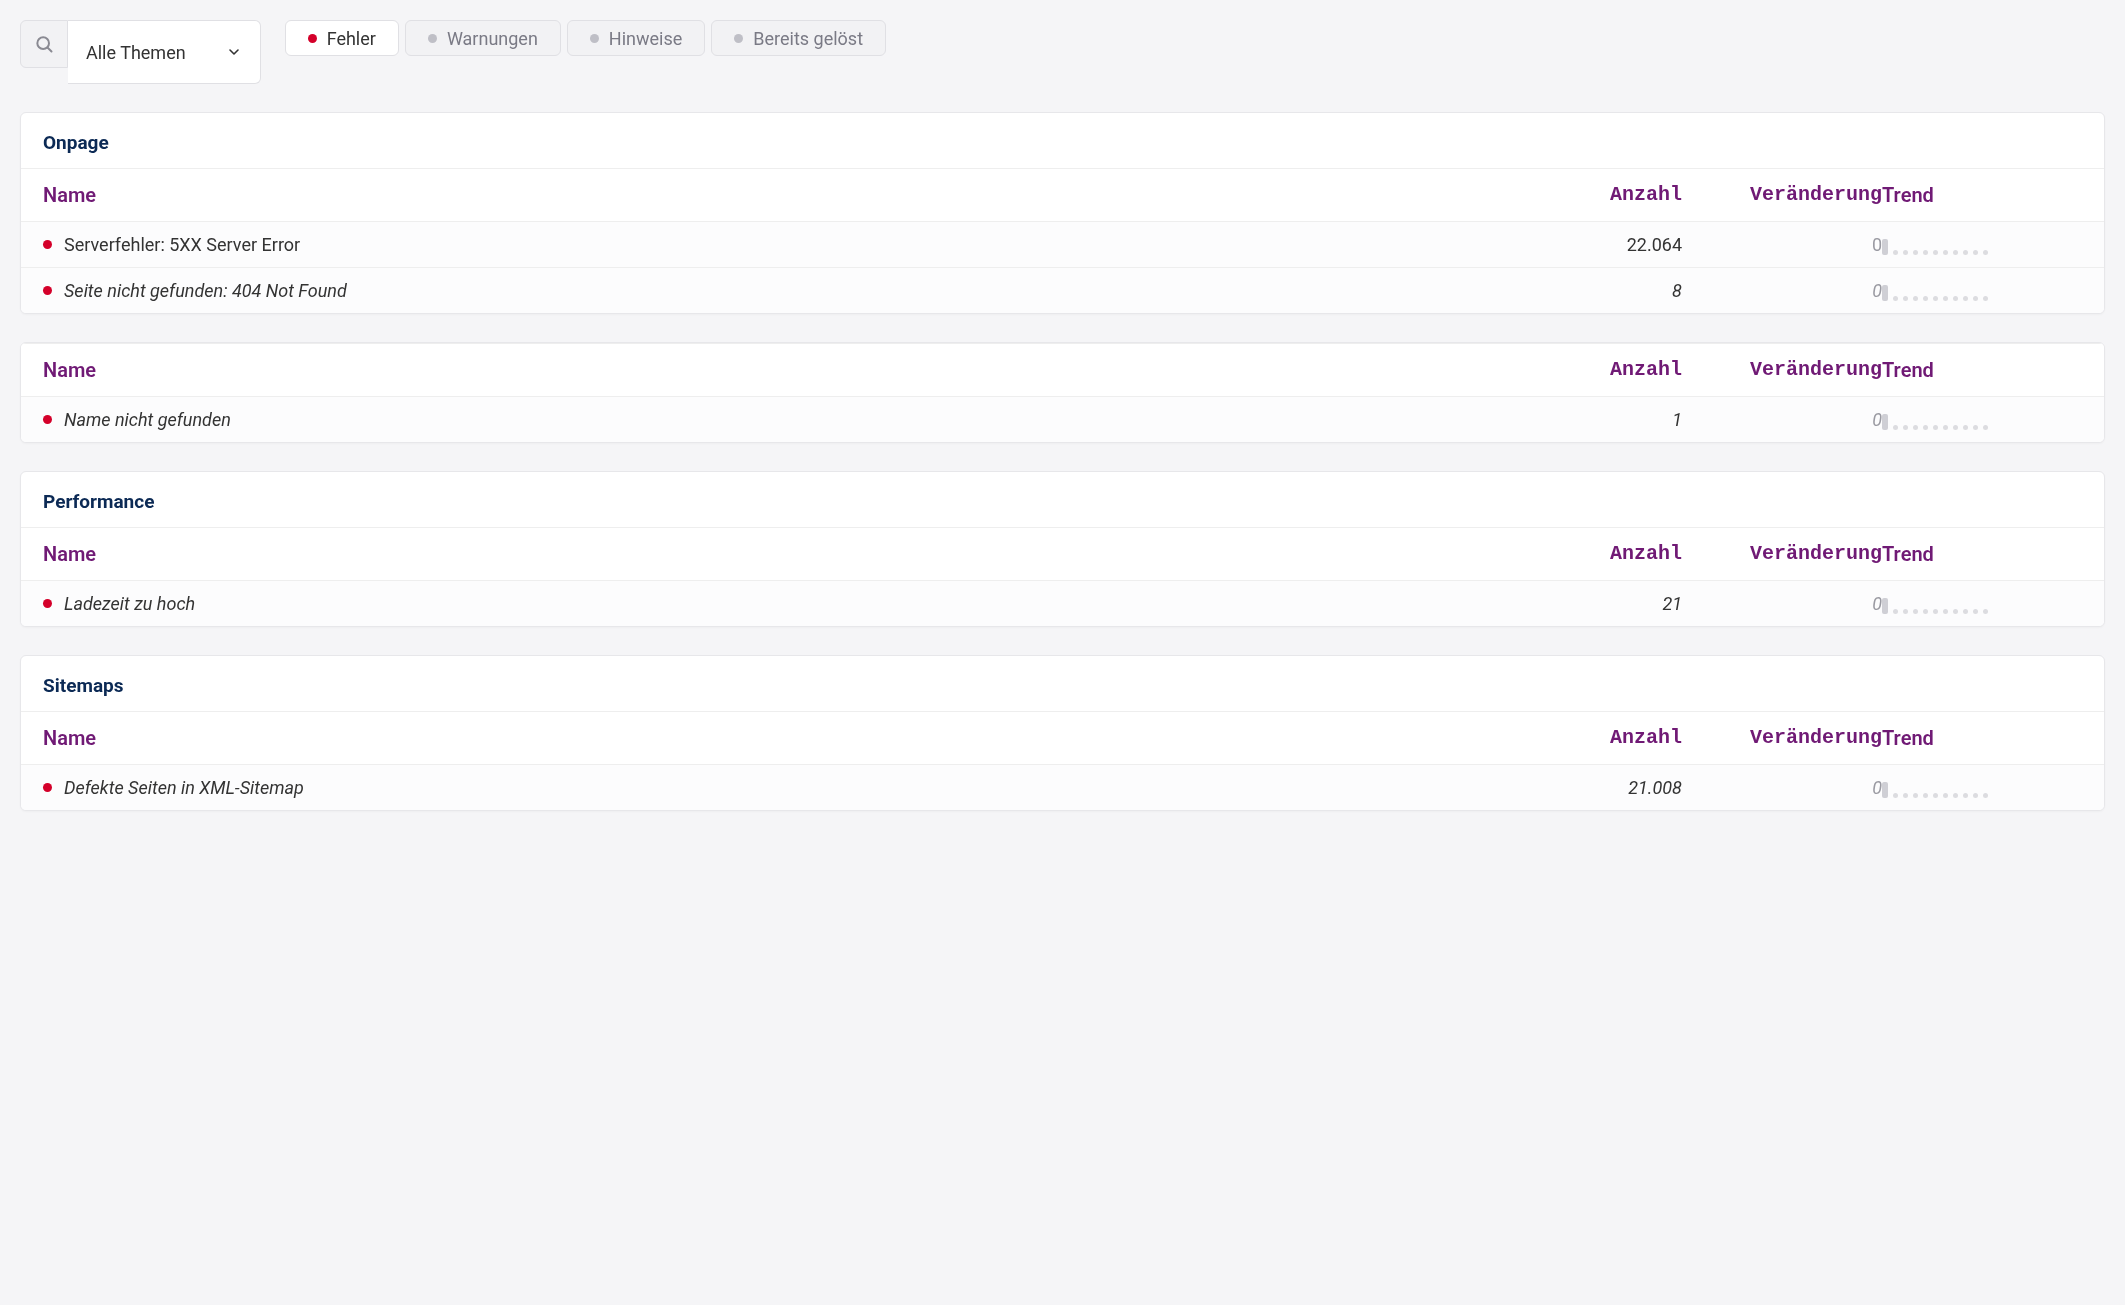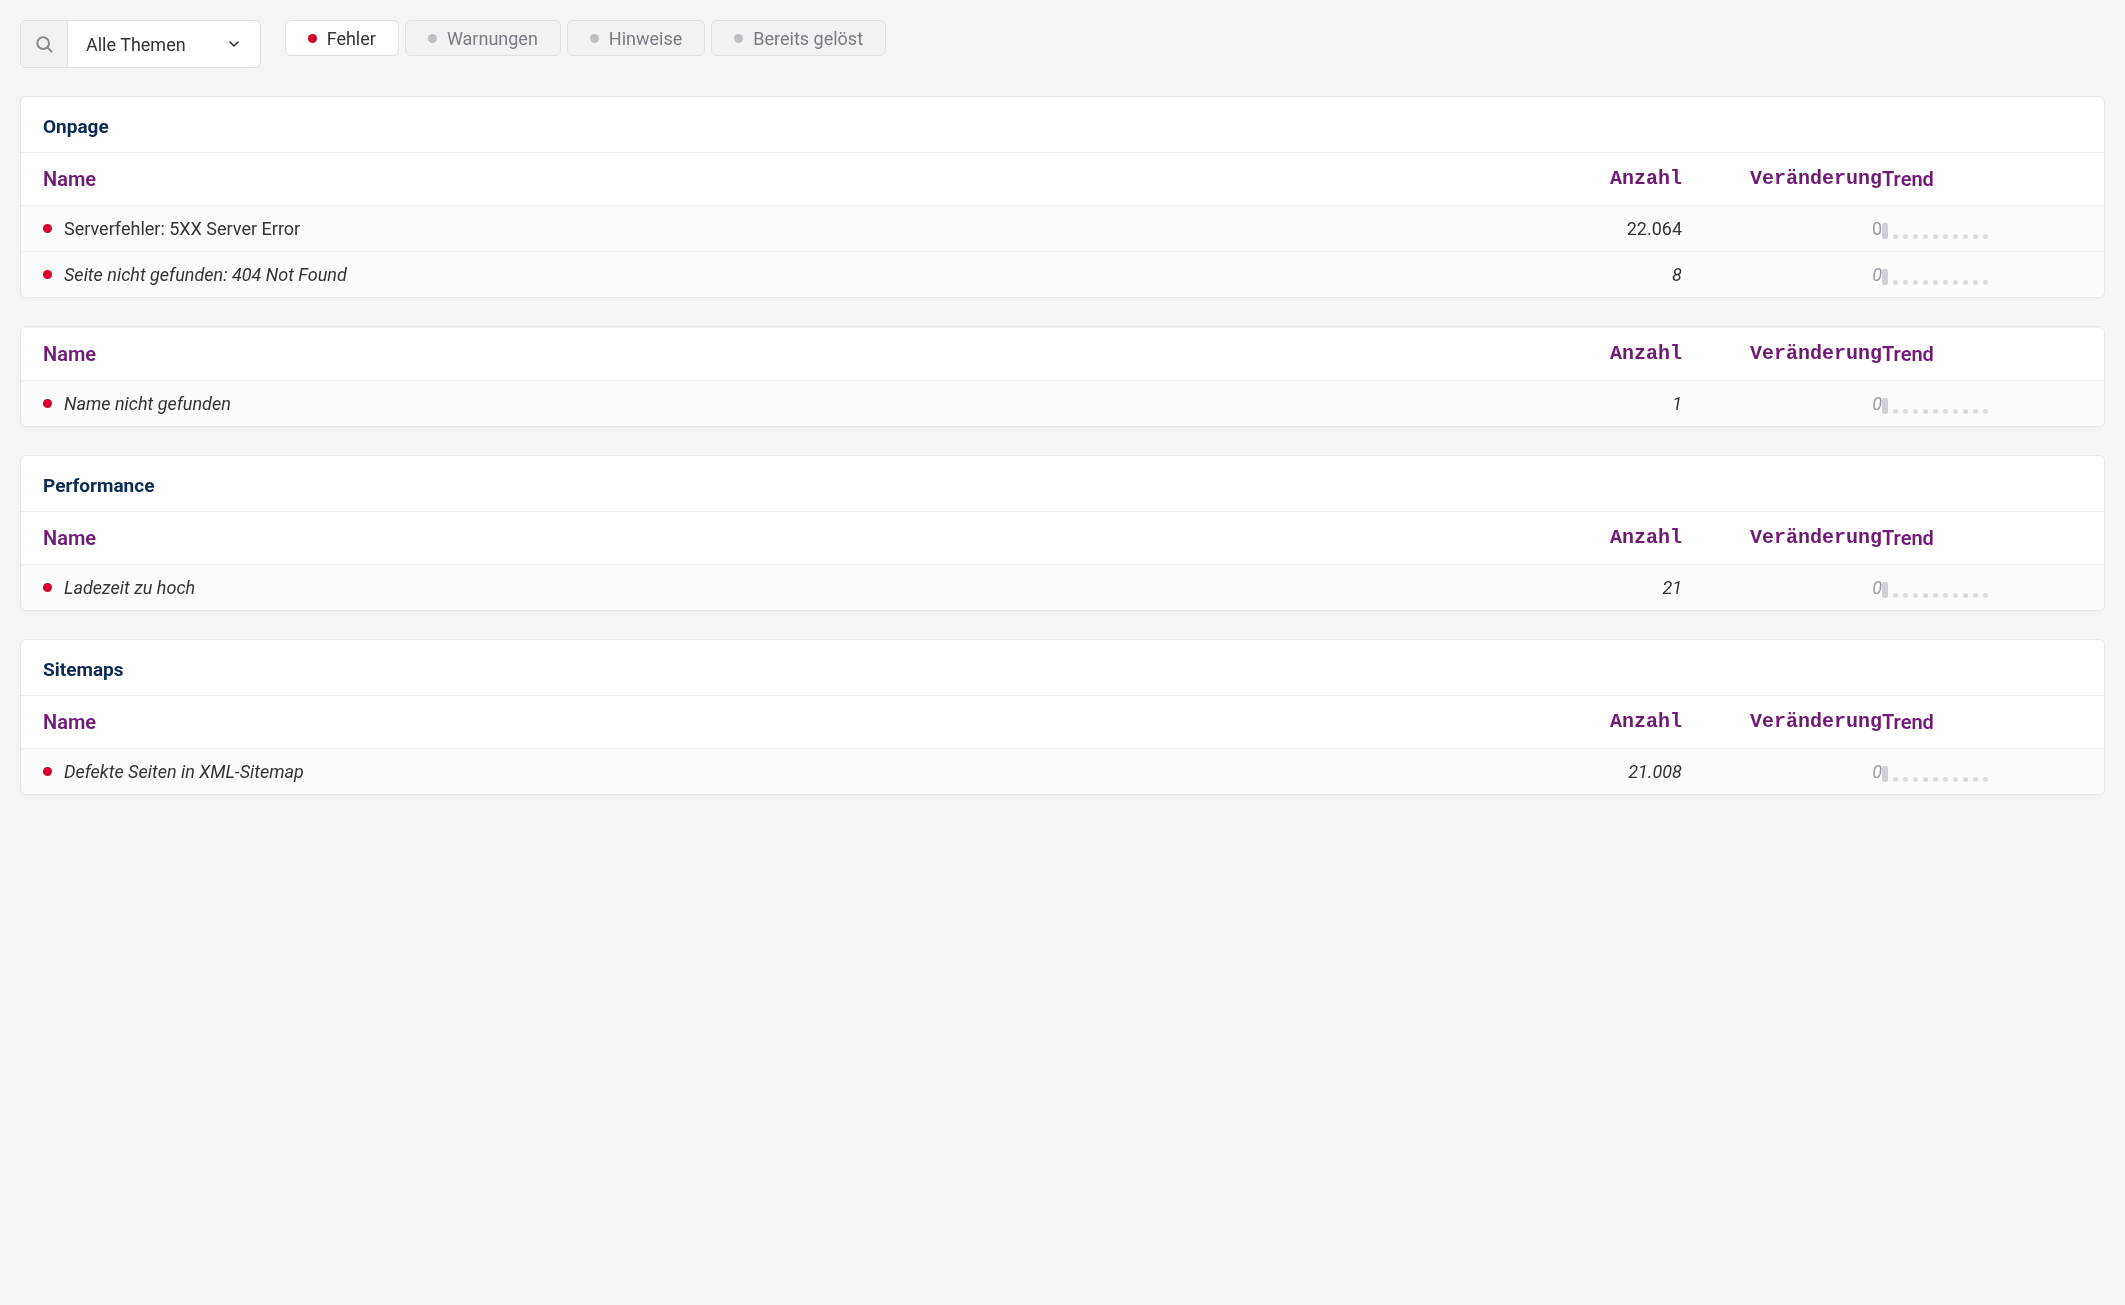--- a/index.html
+++ b/index.html
@@ -14,21 +14,21 @@
   .toolbar { display: flex; align-items: stretch; gap: 0; margin-bottom: 28px; }
   .search-btn {
     width: 48px; height: 48px;
     display: flex; align-items: center; justify-content: center;
     background: #f2f2f4;
     border: 1px solid #e0e0e4;
     border-radius: 6px 0 0 6px;
     cursor: pointer;
   }
   .dropdown {
-    height: 48px;
+    height: 64px;
     background: #fff;
     border: 1px solid #e0e0e4;
     border-left: none;
     border-radius: 0 6px 6px 0;
     display: flex; align-items: center;
     padding: 0 18px;
     gap: 40px;
     cursor: pointer;
     font-size: 18px;
   }

